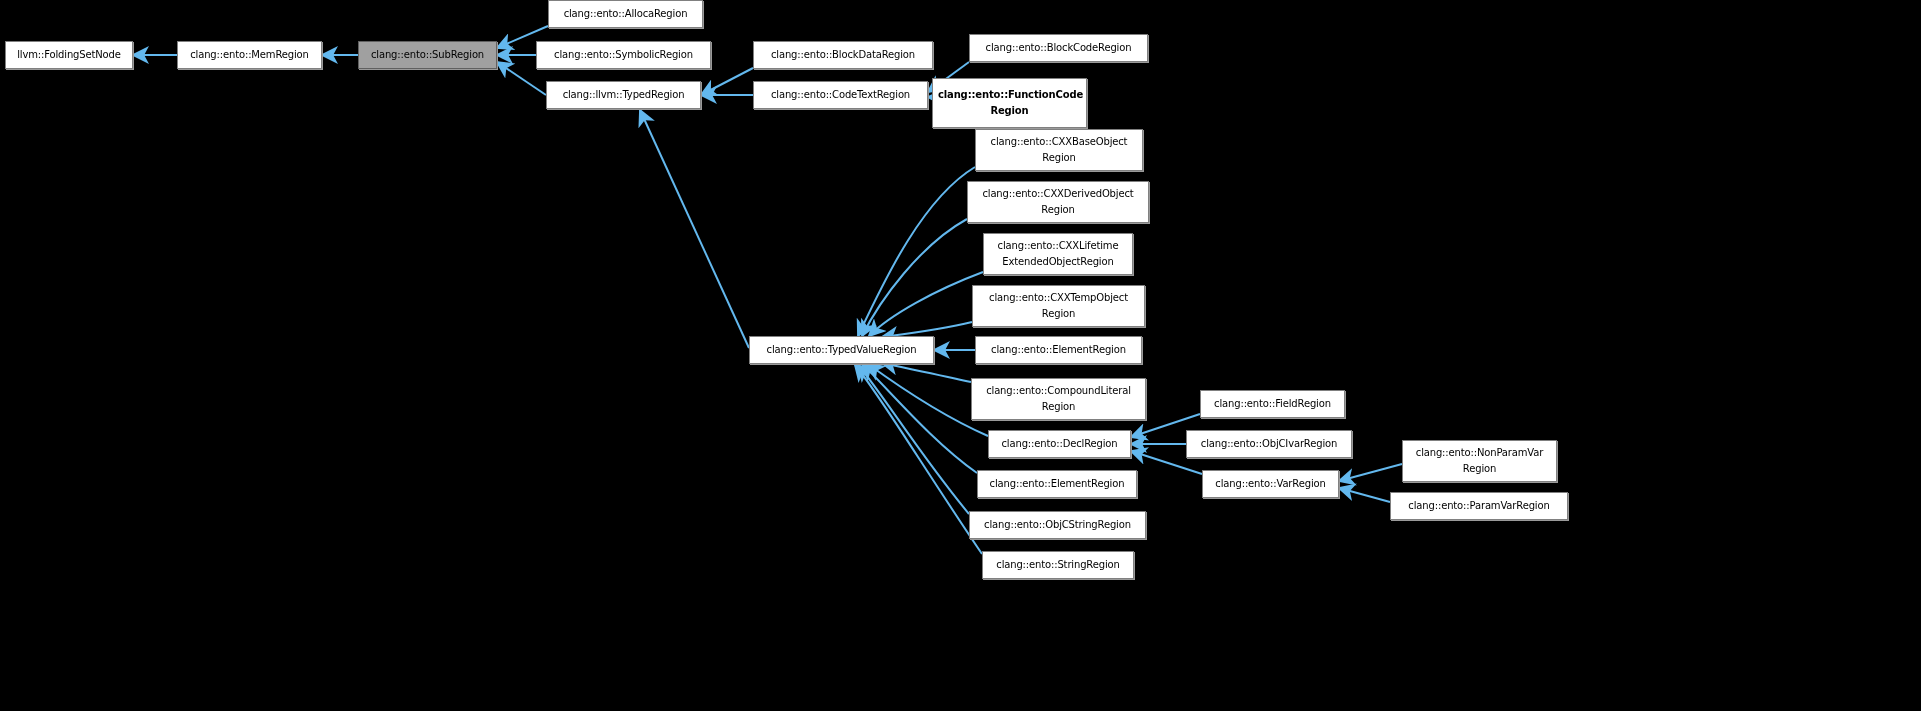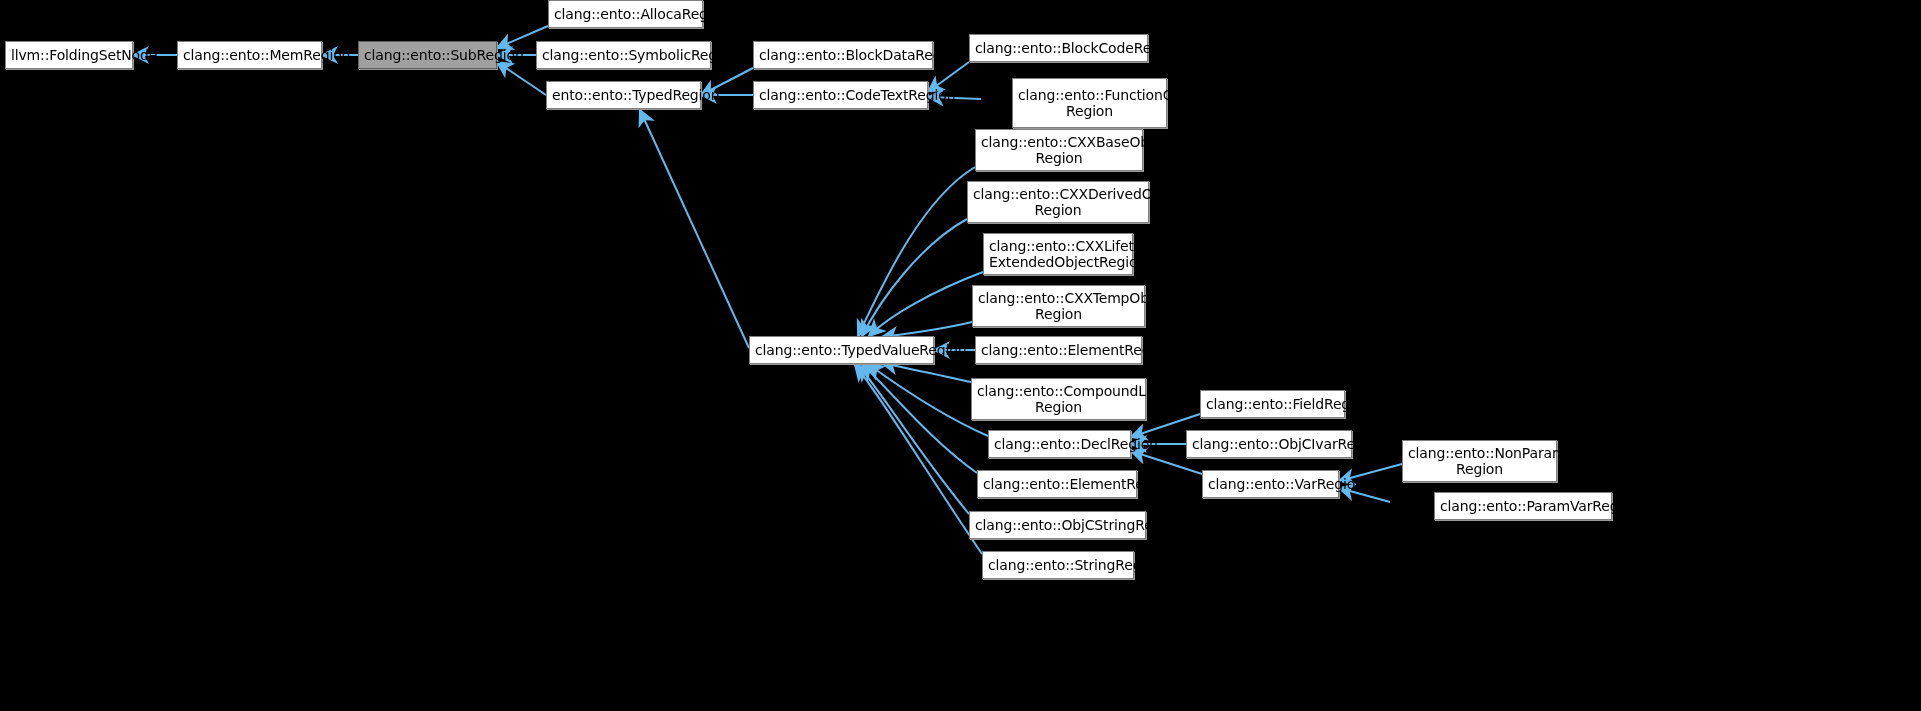--- a/index.html
+++ b/index.html
@@ -28,21 +28,21 @@
     position: absolute;
     box-sizing: border-box;
     display: flex;
     align-items: center;
     justify-content: center;
     text-align: center;
     background: #ffffff;
     border: 1px solid #808080;
     box-shadow: 1px 1px 0 0 #9a9a9a;
     color: #000000;
-    font-size: 14px;
+    font-size: 10px;
     line-height: 16px;
     letter-spacing: -0.15px;
     white-space: pre-line;
     padding: 0 5px;
     z-index: 5;
   }
   .node.highlight {
     background: #a0a0a0;
     border: 1px solid #606060;
   }
@@ -88,25 +88,25 @@
         <path d="M 1402,464 L 1339,481" fill="none" stroke="#63b8ee" stroke-width="2" marker-end="url(#arrowhead)"></path>
         <path d="M 1390,502 L 1339,488" fill="none" stroke="#63b8ee" stroke-width="2" marker-end="url(#arrowhead)"></path>
       </g>
   </svg>
   <div id="node-layer">
       <div class="node" style="left: 5px; top: 41px; width: 128px; height: 28px;"><span class="label">llvm::FoldingSetNode</span></div>
       <div class="node" style="left: 177px; top: 41px; width: 145px; height: 28px;"><span class="label">clang::ento::MemRegion</span></div>
       <div class="node highlight" style="left: 358px; top: 41px; width: 139px; height: 28px;"><span class="label">clang::ento::SubRegion</span></div>
       <div class="node" style="left: 548px; top: 0px; width: 155px; height: 28px;"><span class="label">clang::ento::AllocaRegion</span></div>
       <div class="node" style="left: 536px; top: 41px; width: 175px; height: 28px;"><span class="label">clang::ento::SymbolicRegion</span></div>
-      <div class="node" style="left: 546px; top: 81px; width: 155px; height: 28px;"><span class="label">ento::ento::TypedRegion</span></div>
+      <div class="node" style="left: 546px; top: 81px; width: 155px; height: 28px;"><span class="label">clang::llvm::TypedRegion</span></div>
       <div class="node" style="left: 753px; top: 41px; width: 180px; height: 28px;"><span class="label">clang::ento::BlockDataRegion</span></div>
       <div class="node" style="left: 753px; top: 81px; width: 175px; height: 28px;"><span class="label">clang::ento::CodeTextRegion</span></div>
       <div class="node" style="left: 969px; top: 34px; width: 179px; height: 28px;"><span class="label">clang::ento::BlockCodeRegion</span></div>
-      <div class="node" style="left: 1012px; top: 78px; width: 155px; height: 50px;"><span class="label">clang::ento::FunctionCode
+      <div class="node" style="left: 932px; top: 78px; width: 155px; height: 50px; font-weight: bold;"><span class="label">clang::ento::FunctionCode
 Region</span></div>
       <div class="node" style="left: 749px; top: 336px; width: 185px; height: 28px;"><span class="label">clang::ento::TypedValueRegion</span></div>
       <div class="node" style="left: 975px; top: 129px; width: 168px; height: 42px; align-items: center;"><span class="label">clang::ento::CXXBaseObject
 Region</span></div>
       <div class="node" style="left: 967px; top: 181px; width: 182px; height: 42px;"><span class="label">clang::ento::CXXDerivedObject
 Region</span></div>
       <div class="node" style="left: 983px; top: 233px; width: 150px; height: 42px;"><span class="label">clang::ento::CXXLifetime
 ExtendedObjectRegion</span></div>
       <div class="node" style="left: 972px; top: 285px; width: 173px; height: 42px;"><span class="label">clang::ento::CXXTempObject
 Region</span></div>
@@ -115,15 +115,15 @@
 Region</span></div>
       <div class="node" style="left: 988px; top: 430px; width: 143px; height: 28px;"><span class="label">clang::ento::DeclRegion</span></div>
       <div class="node" style="left: 977px; top: 470px; width: 160px; height: 28px; justify-content: center;"><span class="label">clang::ento::ElementRegion</span></div>
       <div class="node" style="left: 969px; top: 511px; width: 177px; height: 28px;"><span class="label">clang::ento::ObjCStringRegion</span></div>
       <div class="node" style="left: 982px; top: 551px; width: 152px; height: 28px;"><span class="label">clang::ento::StringRegion</span></div>
       <div class="node" style="left: 1200px; top: 390px; width: 145px; height: 28px;"><span class="label">clang::ento::FieldRegion</span></div>
       <div class="node" style="left: 1186px; top: 430px; width: 166px; height: 28px;"><span class="label">clang::ento::ObjCIvarRegion</span></div>
       <div class="node" style="left: 1202px; top: 470px; width: 137px; height: 28px;"><span class="label">clang::ento::VarRegion</span></div>
       <div class="node" style="left: 1402px; top: 440px; width: 155px; height: 42px;"><span class="label">clang::ento::NonParamVar
 Region</span></div>
-      <div class="node" style="left: 1390px; top: 492px; width: 178px; height: 28px; margin-left: 44px;"><span class="label">clang::ento::ParamVarRegion</span></div>
+      <div class="node" style="left: 1390px; top: 492px; width: 178px; height: 28px;"><span class="label">clang::ento::ParamVarRegion</span></div>
     </div>
 </div>
 
 </body></html>

